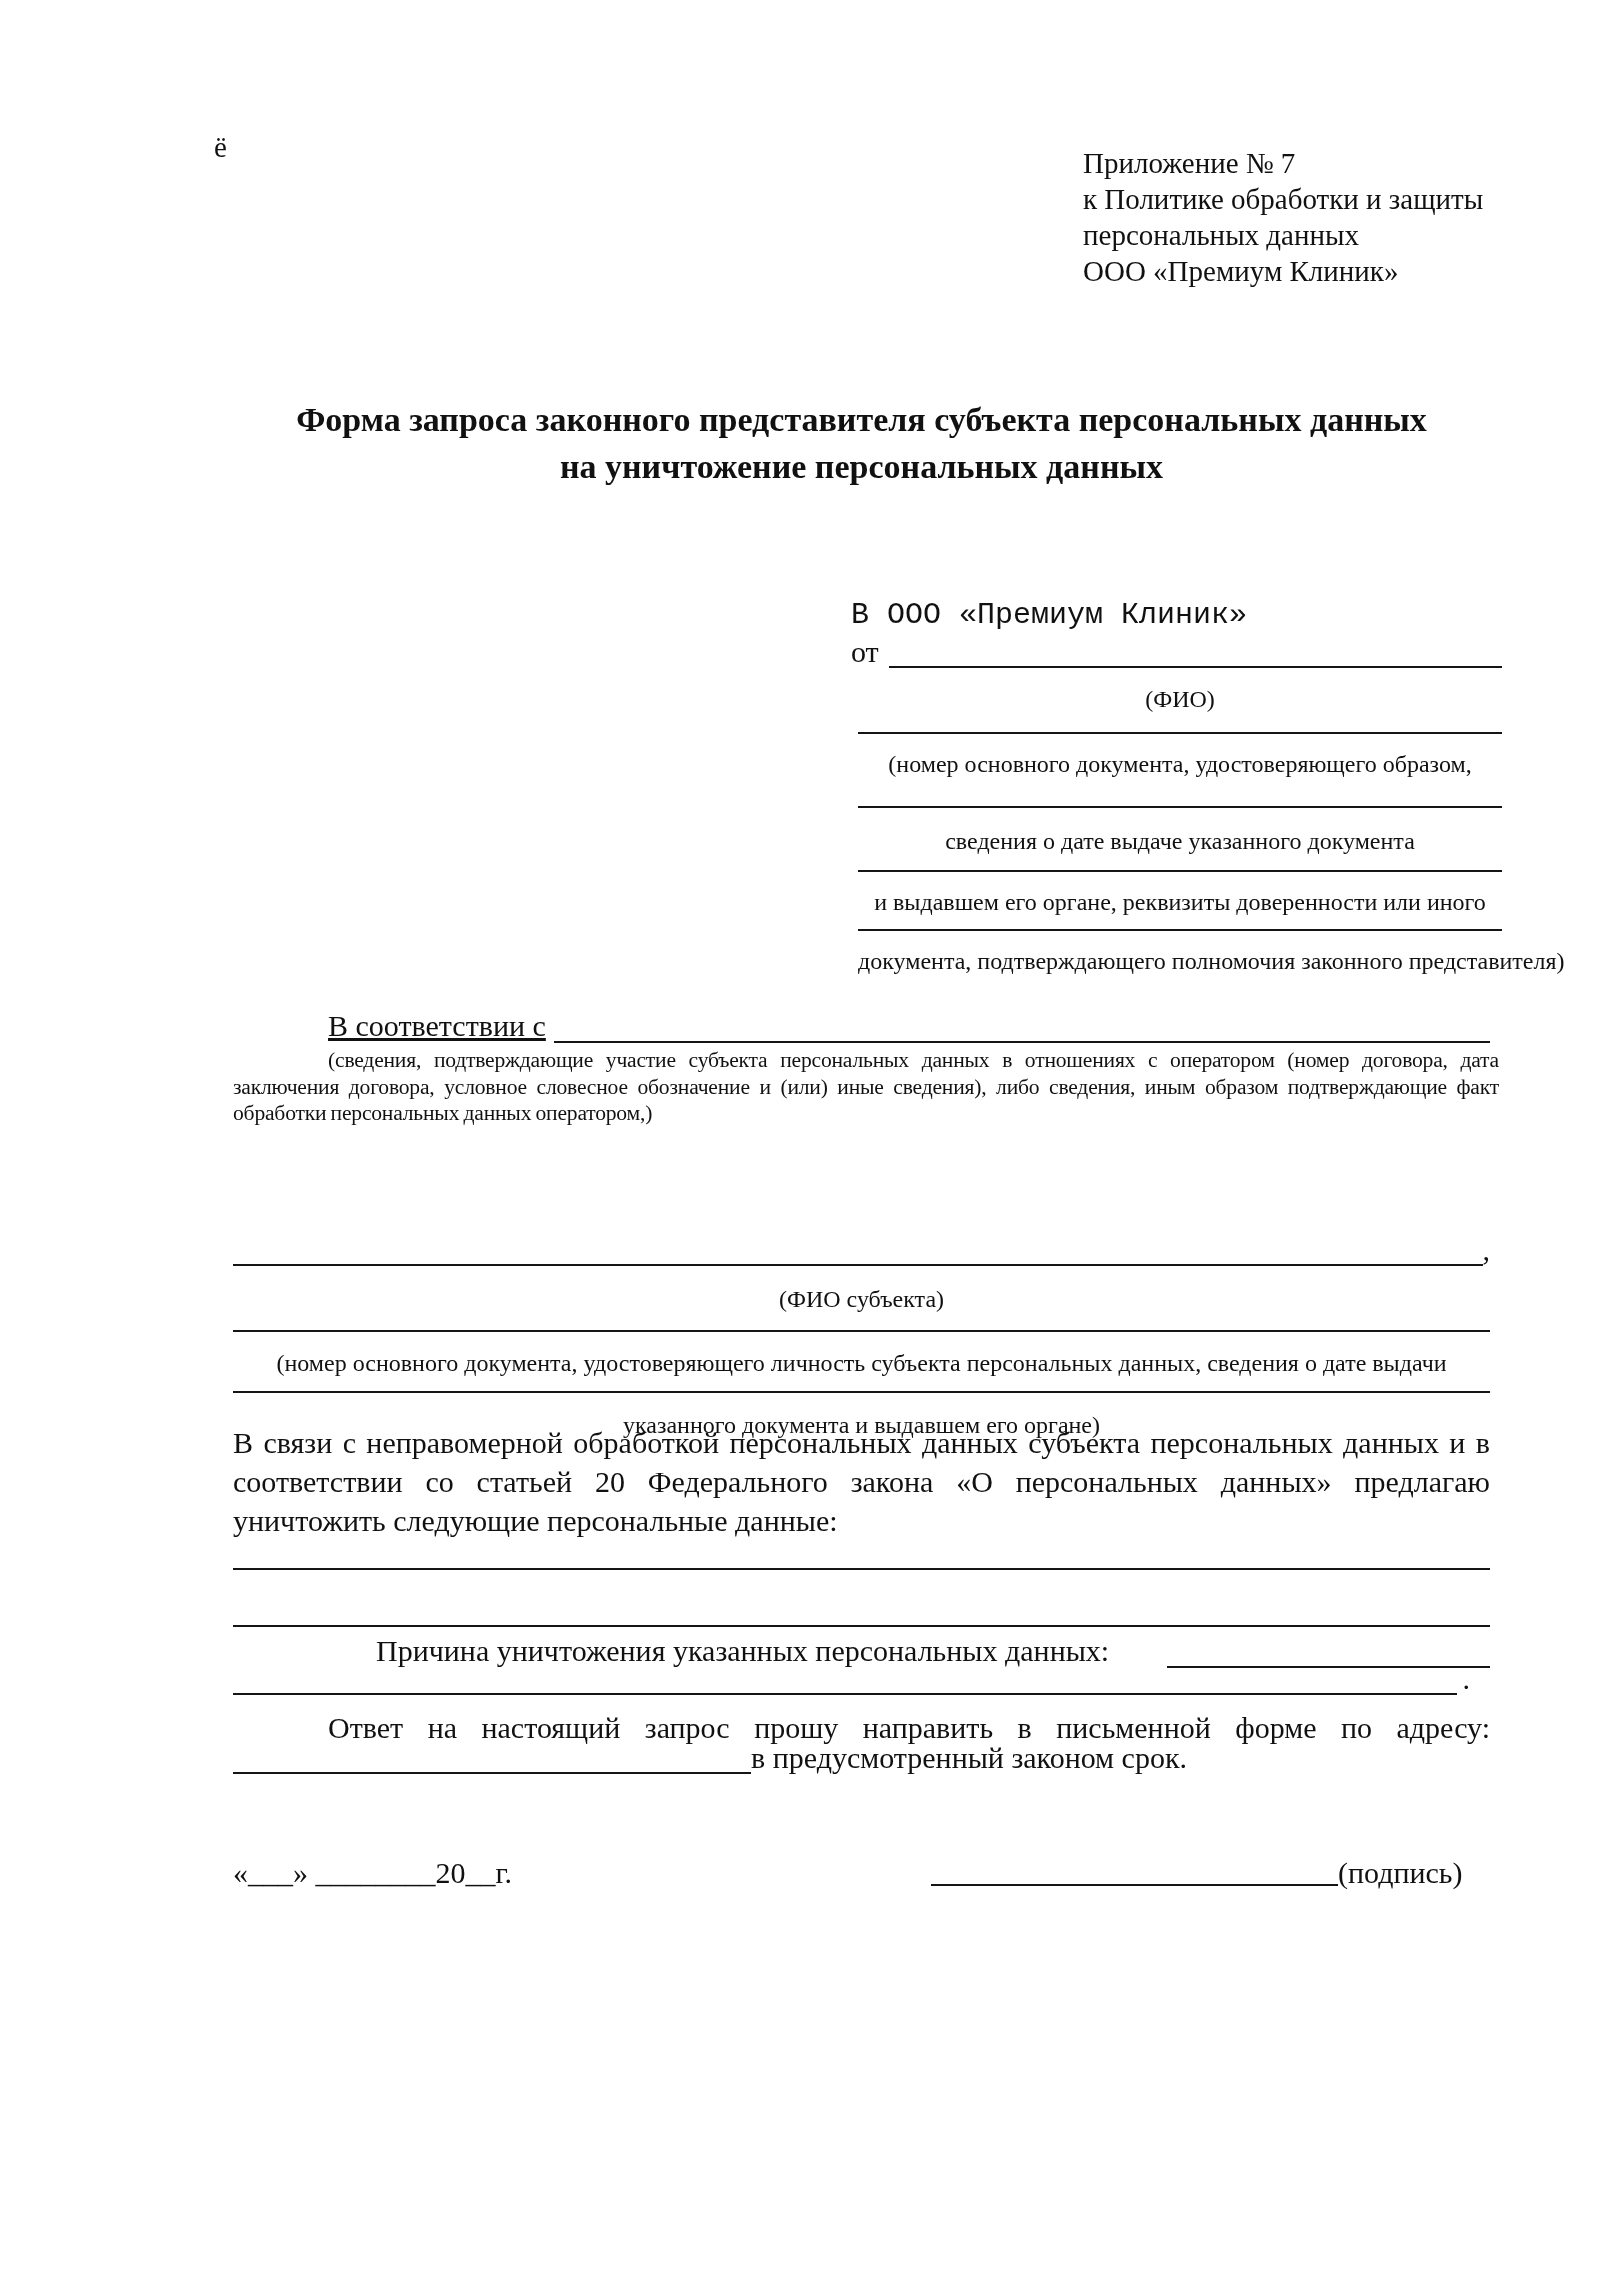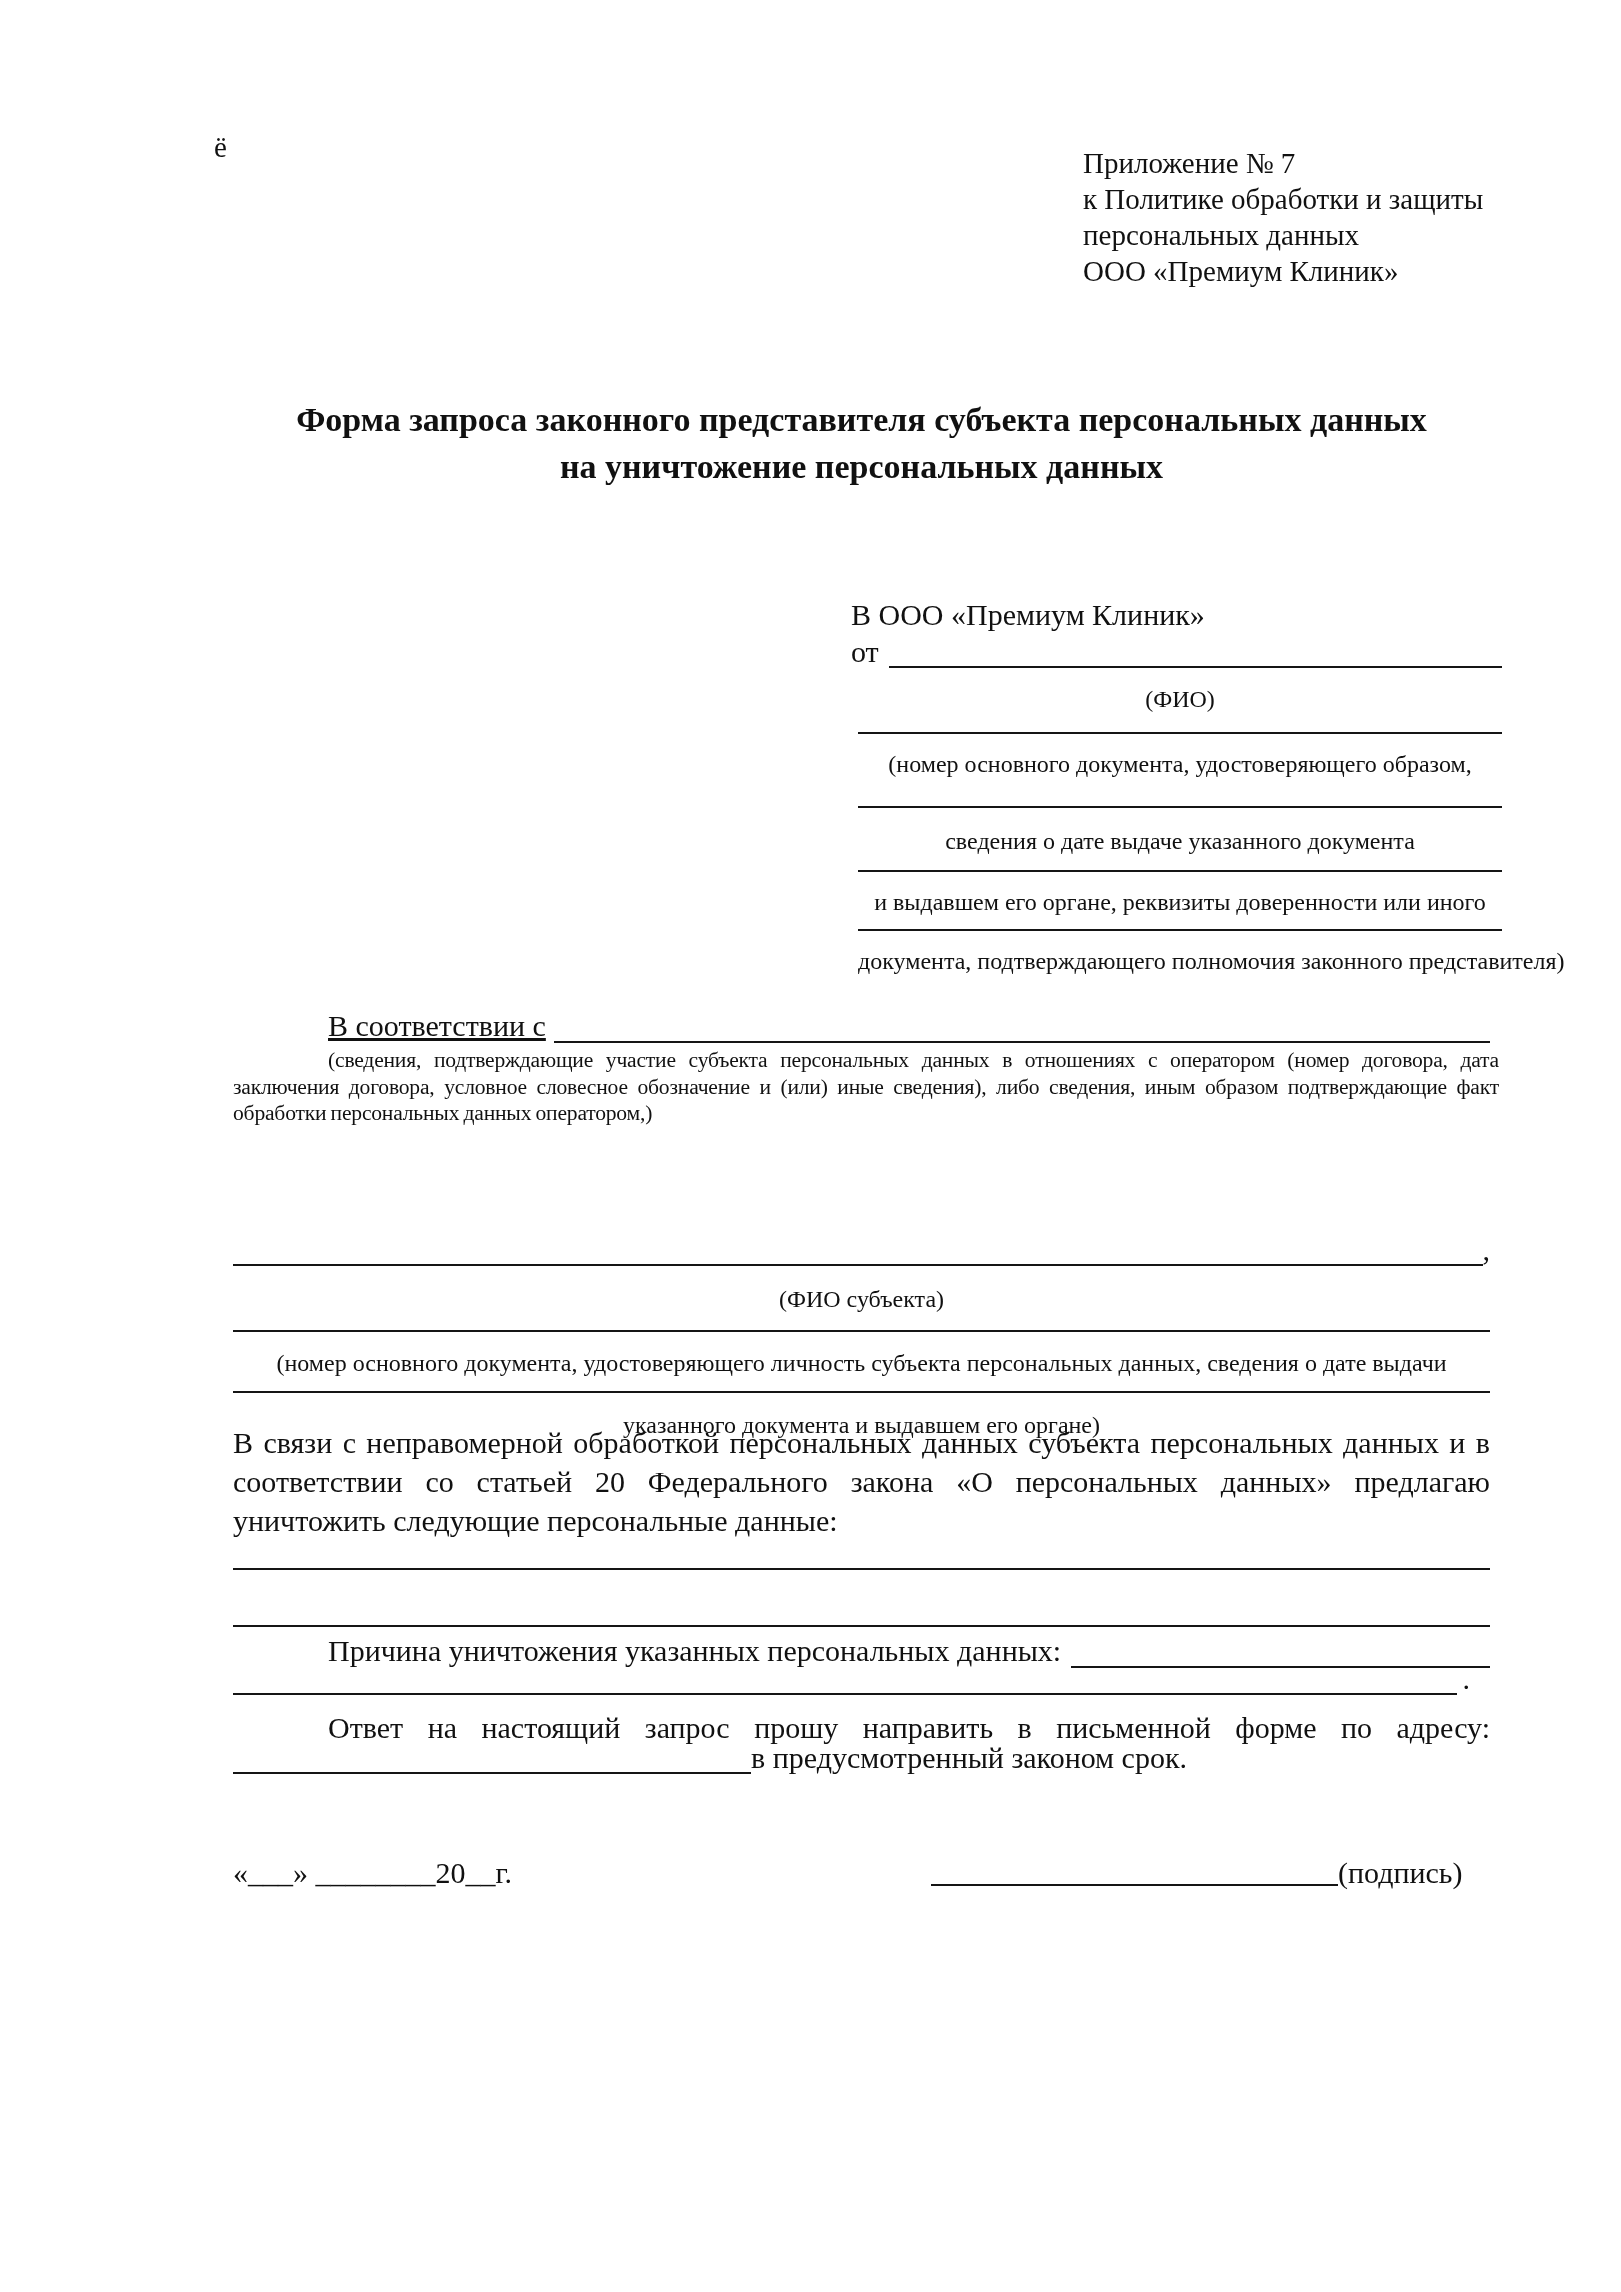--- a/index.html
+++ b/index.html
@@ -5,21 +5,21 @@
   html,body{margin:0;padding:0;background:#888;}
   .page{
     position:relative;
     width:1621px;height:2293px;
     background:#ffffff;
     font-family:"Liberation Serif","DejaVu Serif",serif;
     color:#111;
     overflow:hidden;
   }
   .abs{position:absolute;}
-  .fs-body{font-size:30px;line-height:38px;}
+  .fs-body{font-size:30px;line-height:38px;font-family:Liberation Mono, monospace;}
   .fs-cap{font-size:24px;line-height:25.5px;margin-top:15px;}
   .center{text-align:center;}
   .justify{text-align:justify;}
   .justify-full{text-align:justify;text-align-last:justify;}
   .nowrap{white-space:nowrap;}
   .row{display:flex;align-items:stretch;}
   .fill{flex:1 1 auto;border-bottom:2.9px solid #151515;}
   .fillbox{border-bottom:2.9px solid #151515;}
   .spacer{flex:0 0 auto;}
   .title{font-weight:bold;font-size:34px;line-height:47px;text-align:center;}
@@ -84,21 +84,21 @@
   <div class="abs fs-cap center nowrap" style="left:233px;top:1336px;width:1257px;">(номер основного документа, удостоверяющего личность субъекта персональных данных, сведения о дате выдачи</div>
 
   <div class="abs bl" style="left:233px;top:1358px;width:1257px;height:33px;"></div>
   <div class="abs fs-cap center nowrap" style="left:233px;top:1398px;width:1257px;">указанного документа и выдавшем его органе)</div>
 
   <div class="abs justify" style="left:233px;top:1423px;width:1257px;font-size:30px;line-height:39px;">В связи с неправомерной обработкой персональных данных субъекта персональных данных и в соответствии со статьей 20 Федерального закона «О персональных данных» предлагаю уничтожить следующие персональные данные:</div>
 
   <div class="abs bl" style="left:233px;top:1535px;width:1257px;height:33px;"></div>
   <div class="abs bl" style="left:233px;top:1592px;width:1257px;height:33px;"></div>
 
-  <div class="abs row" style="left:233px;top:1633px;width:1257px;height:35px;line-height:35px;font-size:30px;">
+  <div class="abs row" style="left:233px;top:1633px;width:1257px;height:35px;line-height:35px;font-size:30px;gap:48px;">
     <span class="spacer" style="width:95px;"></span>
     <span class="spacer">Причина уничтожения указанных персональных данных:</span>
     <span class="fill" style="margin-left:9.8px;"></span>
   </div>
 
   <div class="abs row" style="left:233px;top:1662px;width:1237px;height:33px;line-height:33px;font-size:30px;">
     <span class="fill" style="margin-right:5.9px;"></span>
     <span class="spacer">.</span>
   </div>
 

